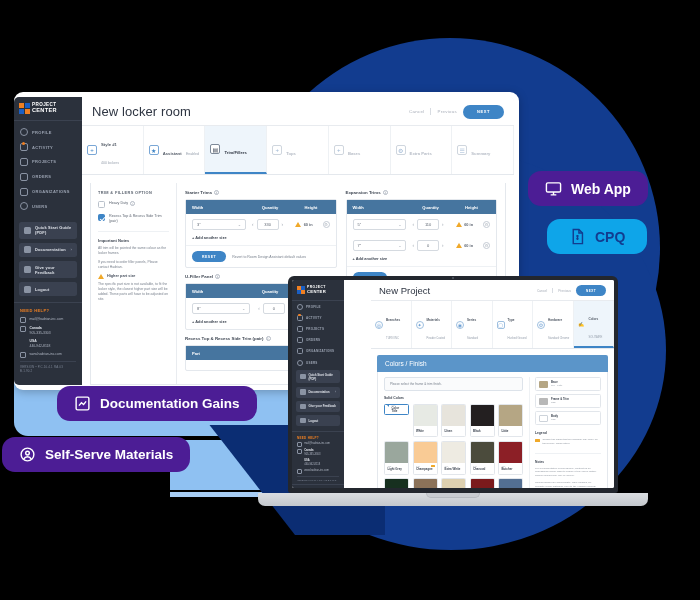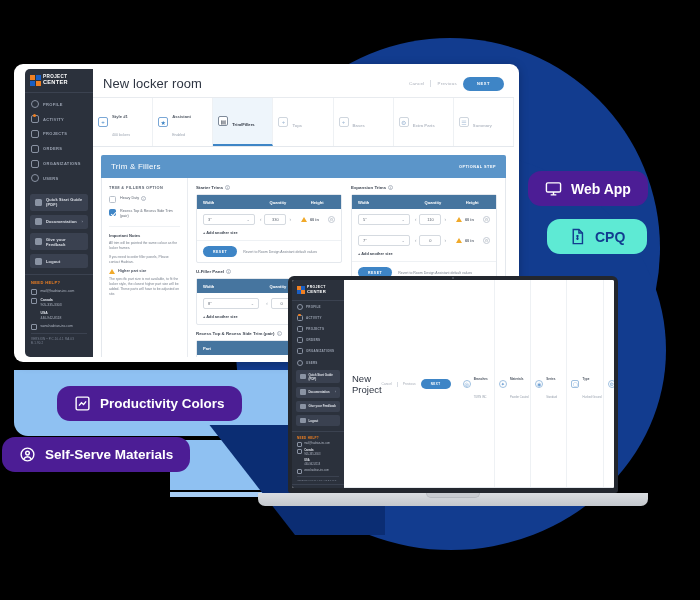--- a/index.html
+++ b/index.html
@@ -39,25 +39,25 @@
   }
   .bg-darkwedge {
     position: absolute; left: 160px; top: 425px;
     width: 225px; height: 110px;
     background: #0b2d73;
     clip-path: polygon(22% 0%, 100% 0%, 100% 100%, 60% 100%);
   }
 
   
   .laptop1 {
-    position: absolute; left: 14px; top: 64px;
+    position: absolute; left: 14px; top: 92px;
     width: 505px; height: 298px;
     background: #ffffff;
     border-radius: 9px;
-    padding: 5px 5px 5px 11px;
+    padding: 5px 5px 5px 0;
     box-shadow: 0 2px 10px rgba(0,0,0,.25);
   }
   .screen1 {
     width: 100%; height: 100%;
     background: #f4f6f8; border-radius: 5px;
     display: flex; overflow: hidden;
     position: relative;
   }
 
   
@@ -262,21 +262,21 @@
   .b2 .chev { margin-left: auto; font-size: 3.2px; color: #9aa2b1; }
   .h2box { padding: 4px 5px 3px; border-top: 1px solid #3b4250; margin-top: 3px; }
   .h2t { color: #f08022; font-size: 3px; font-weight: bold; letter-spacing: .3px; margin-bottom: 2.6px; }
   .h2r { display: flex; gap: 2.6px; margin-bottom: 2.4px; }
   .h2i { width: 4.6px; height: 4.6px; flex: 0 0 4.6px; border: .5px solid #8a93a3; border-radius: 1px; }
   .h2x { font-size: 2.6px; line-height: 1.45; color: #aeb5c2; }
   .h2x b { color: #dfe3ea; display: block; }
   .h2f { border-top: 1px solid #3b4250; margin-top: 2.4px; padding-top: 2.4px; font-size: 2.3px; color: #7d8696; }
   .toggle-row { margin-top: auto; padding: 4px 5px; border-top: 1px solid #3b4250; display: flex; align-items: center; gap: 4px; }
 
-  .content2 { flex: 1; background: #fff; display: flex; flex-direction: row; min-width: 0; }
+  .content2 { flex: 1; background: #fff; display: flex; flex-direction: column; min-width: 0; margin-left: 27px; }
   .topbar2 { display: flex; align-items: center; padding: 5px 8px 4px; border-bottom: 1px solid #e8ebef; }
   .title2 { font-size: 9.5px; color: #2e3542; font-weight: 300; }
   .ta2 { margin-left: auto; display: flex; align-items: center; gap: 5px; }
   .lb2 { font-size: 3.3px; color: #a7adb8; }
   .vl2 { width: 1px; height: 5px; background: #d8dce2; }
   .nb2 { background: #3e85c6; color: #fff; font-size: 3px; font-weight: bold; letter-spacing: .5px; padding: 3.2px 10px; border-radius: 7px; }
   .tabs2 { display: flex; border-bottom: 1px solid #e4e8ed; }
   .t2 { flex: 1; display: flex; align-items: center; gap: 3px; padding: 4.5px 4px; border-right: 1px solid #eef1f4; min-width: 0; }
   .t2.active { background: #eef5fb; border-bottom: 2px solid #3e85c6; }
   .t2 .ti { width: 8px; height: 8px; flex: 0 0 8px; border-radius: 50%; border: .7px solid #9fc0e0; color: #6b9ed3; font-size: 5px; display: flex; align-items: center; justify-content: center; }
@@ -314,21 +314,21 @@
   .side-p { font-size: 2.5px; color: #8a919b; line-height: 1.5; margin-bottom: 3px; }
   .side-div { border-top: 1px solid #eef1f4; margin: 4px 0; }
 
   
   .badge {
     position: absolute; display: flex; align-items: center; gap: 9px;
     border-radius: 13px; padding: 9px 17px; font-weight: bold;
   }
   .badge .bicon { width: 17px; height: 17px; flex: 0 0 17px; }
   .badge-blue { background: #4c1d95; color: #fff; }
-  .badge-white { background: #5eead4; color: #123c8f; }
+  .badge-white { background: #0ea5e9; color: #123c8f; }
   #badge-webapp { left: 528px; top: 171px; font-size: 14px; }
   #badge-cpq { left: 547px; top: 219px; font-size: 14px; padding: 9px 22px; }
   #badge-productivity { left: 57px; top: 386px; font-size: 13.5px; }
   #badge-selfserve { left: 2px; top: 437px; font-size: 13.5px; }
 </style>
 </head>
 <body>
 
 <div class="stage">
 
@@ -489,24 +489,20 @@
           <div class="tab dim">
             <span class="tab-ico">☰</span>
             <span class="tab-txt">
               <span class="tab-t1">Summary</span>
               <span class="tab-t2"></span>
             </span>
           </div>
         </div>
 
         <div class="panel-wrap">
-          <div class="panel-head">
-            <h2>Trim &amp; Fillers</h2>
-            <span class="opt">OPTIONAL STEP</span>
-          </div>
 
           <div class="panel-body">
             <div class="col-opt">
               <div class="col-opt-title">TRIM &amp; FILLERS OPTION</div>
 
               <div class="chk-row">
                 <span class="chk"></span>
                 <span class="chk-lbl"><span>Heavy Duty</span><span class="ibadge">i</span></span>
               </div>
               <div class="chk-row">
@@ -983,21 +979,21 @@
         <path d="M12 10v7M10.3 11.4h3.2M10.3 15h3.2"></path>
     </svg>
     <span>CPQ</span>
   </div>
 
   <div class="badge badge-blue" id="badge-productivity">
     <svg class="bicon" viewBox="0 0 24 24" fill="none" stroke="#fff" stroke-width="2">
       <rect x="3" y="3" width="18" height="18" rx="2"></rect>
         <path d="M7 15l3.5-4 3 2.5L17 9"></path>
     </svg>
-    <span>Productivity Colors</span>
+    <span>Documentation Gains</span>
   </div>
 
   <div class="badge badge-blue" id="badge-selfserve">
     <svg class="bicon" viewBox="0 0 24 24" fill="none" stroke="#fff" stroke-width="2">
       <circle cx="12" cy="12" r="9"></circle>
         <circle cx="12" cy="10" r="2.6"></circle>
         <path d="M6.8 18.5c1-2.2 3-3.3 5.2-3.3s4.2 1.1 5.2 3.3"></path>
     </svg>
     <span>Self-Serve Materials</span>
   </div>

